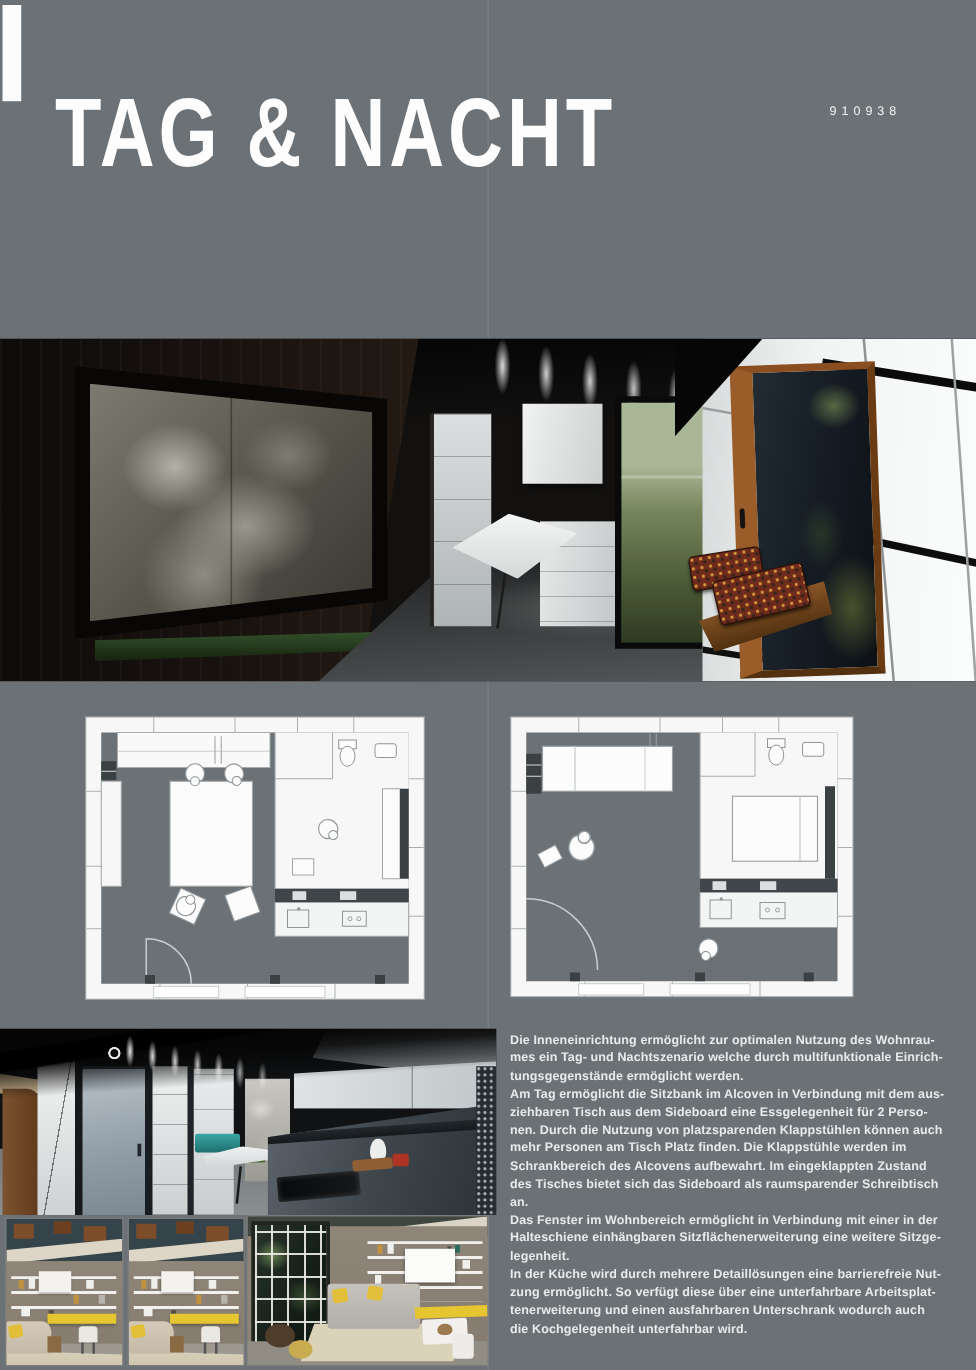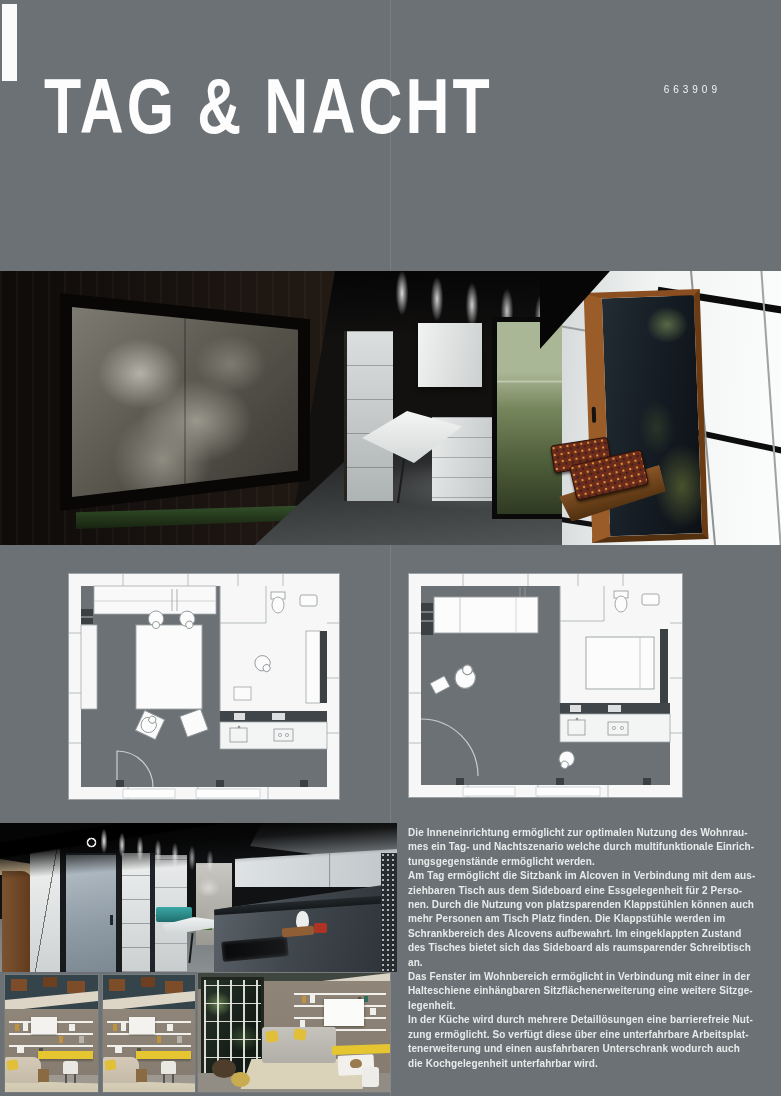--- a/index.html
+++ b/index.html
@@ -219,21 +219,21 @@
 </style>
 </head>
 <body>
 
 <div class="page">
 
   <div class="abs fold"></div>
 
   <div class="abs corner-bar"></div>
   <h1 class="abs title">TAG &amp; NACHT</h1>
-  <div class="abs code">663909</div>
+  <div class="abs code">910938</div>
 
   <figure class="abs r-main" style="margin:0;">
     <div class="abs rm-ceiling"></div>
     <div class="abs rm-left-wall"></div>
     <div class="abs rm-panel-frame"></div>
     <div class="abs rm-panel"></div>
     <div class="abs rm-bench-green"></div>
     <div class="abs rm-floor"></div>
     <div class="abs rm-door-white"></div>
     <div class="abs rm-cab-upper"></div>

